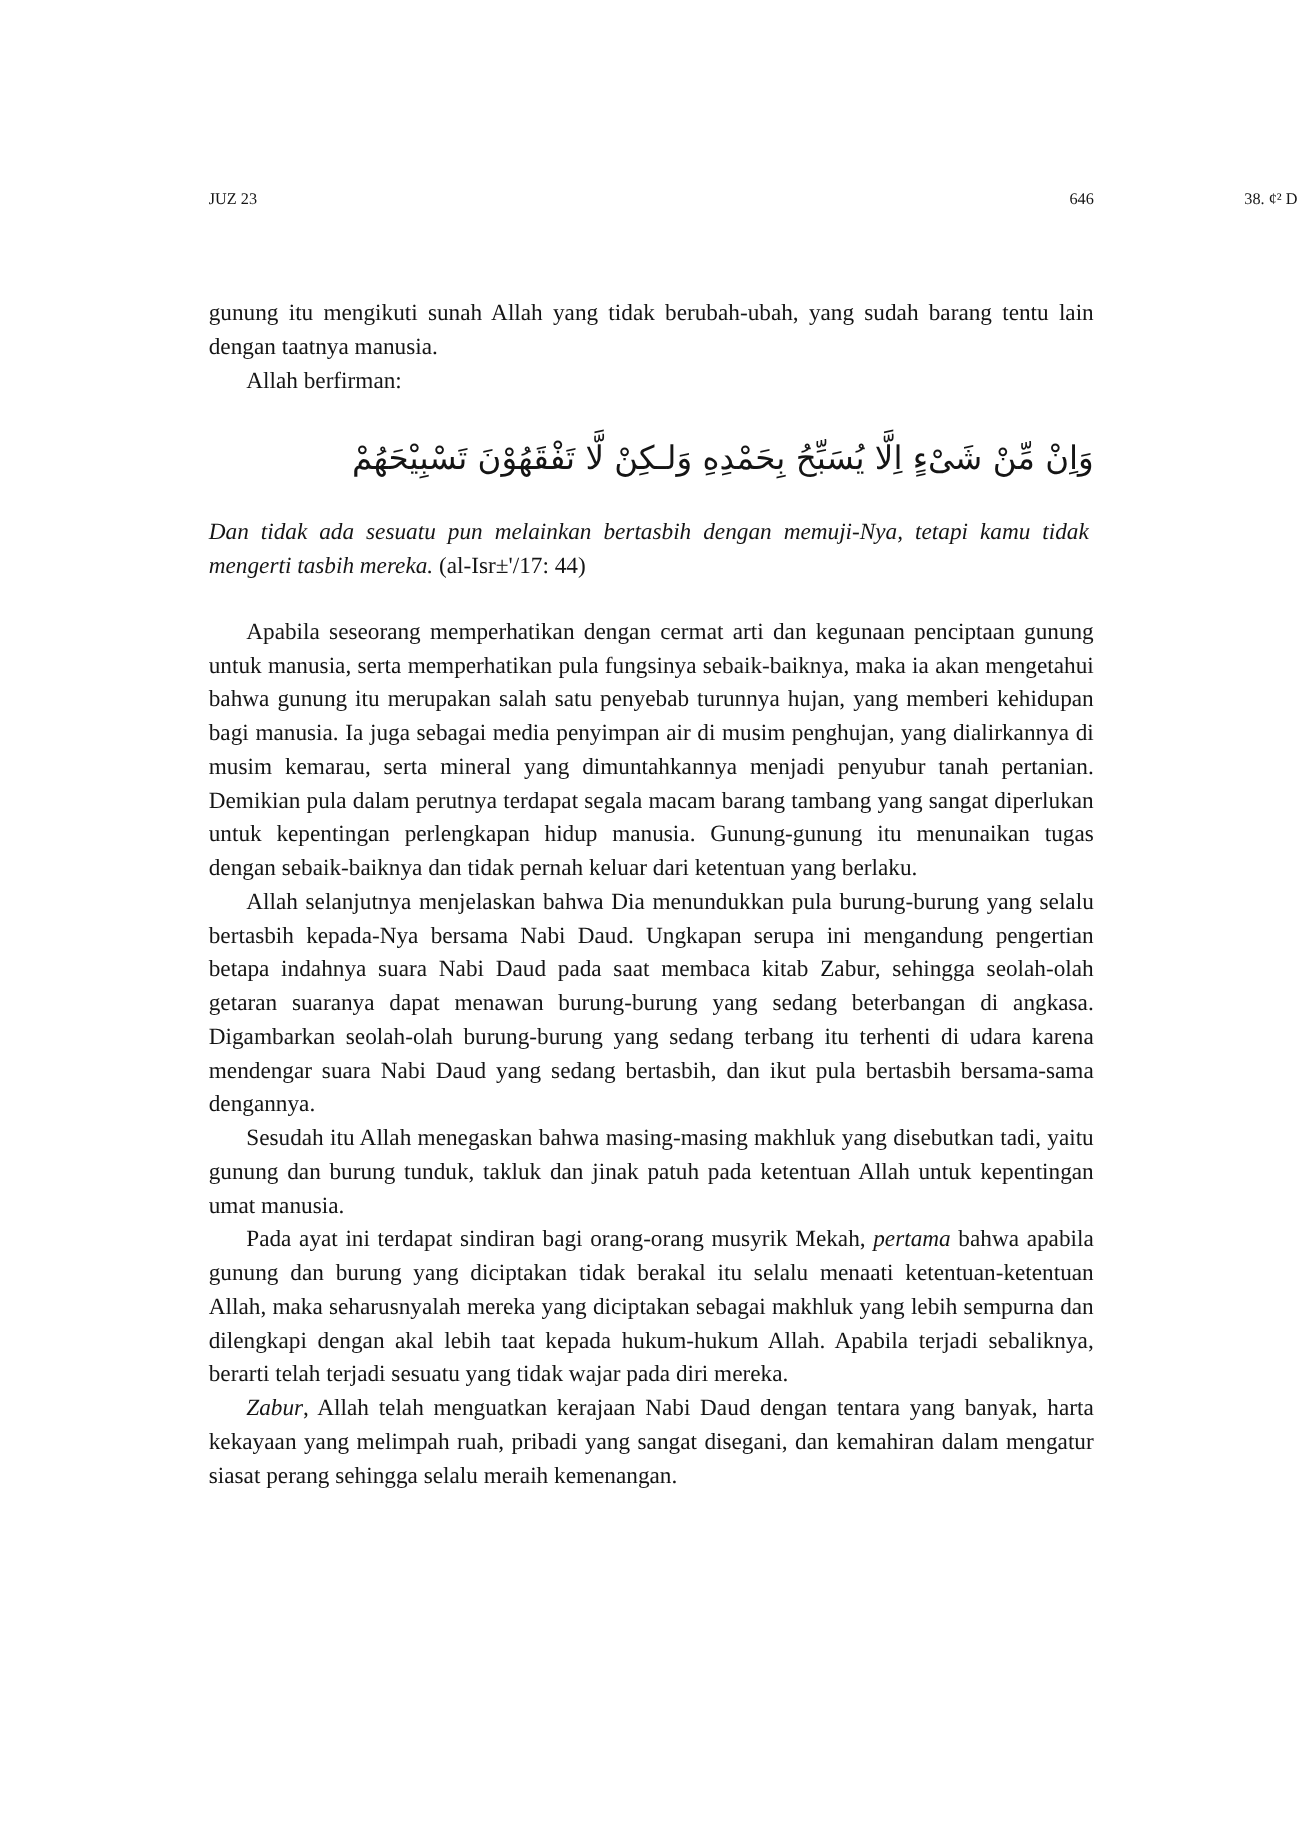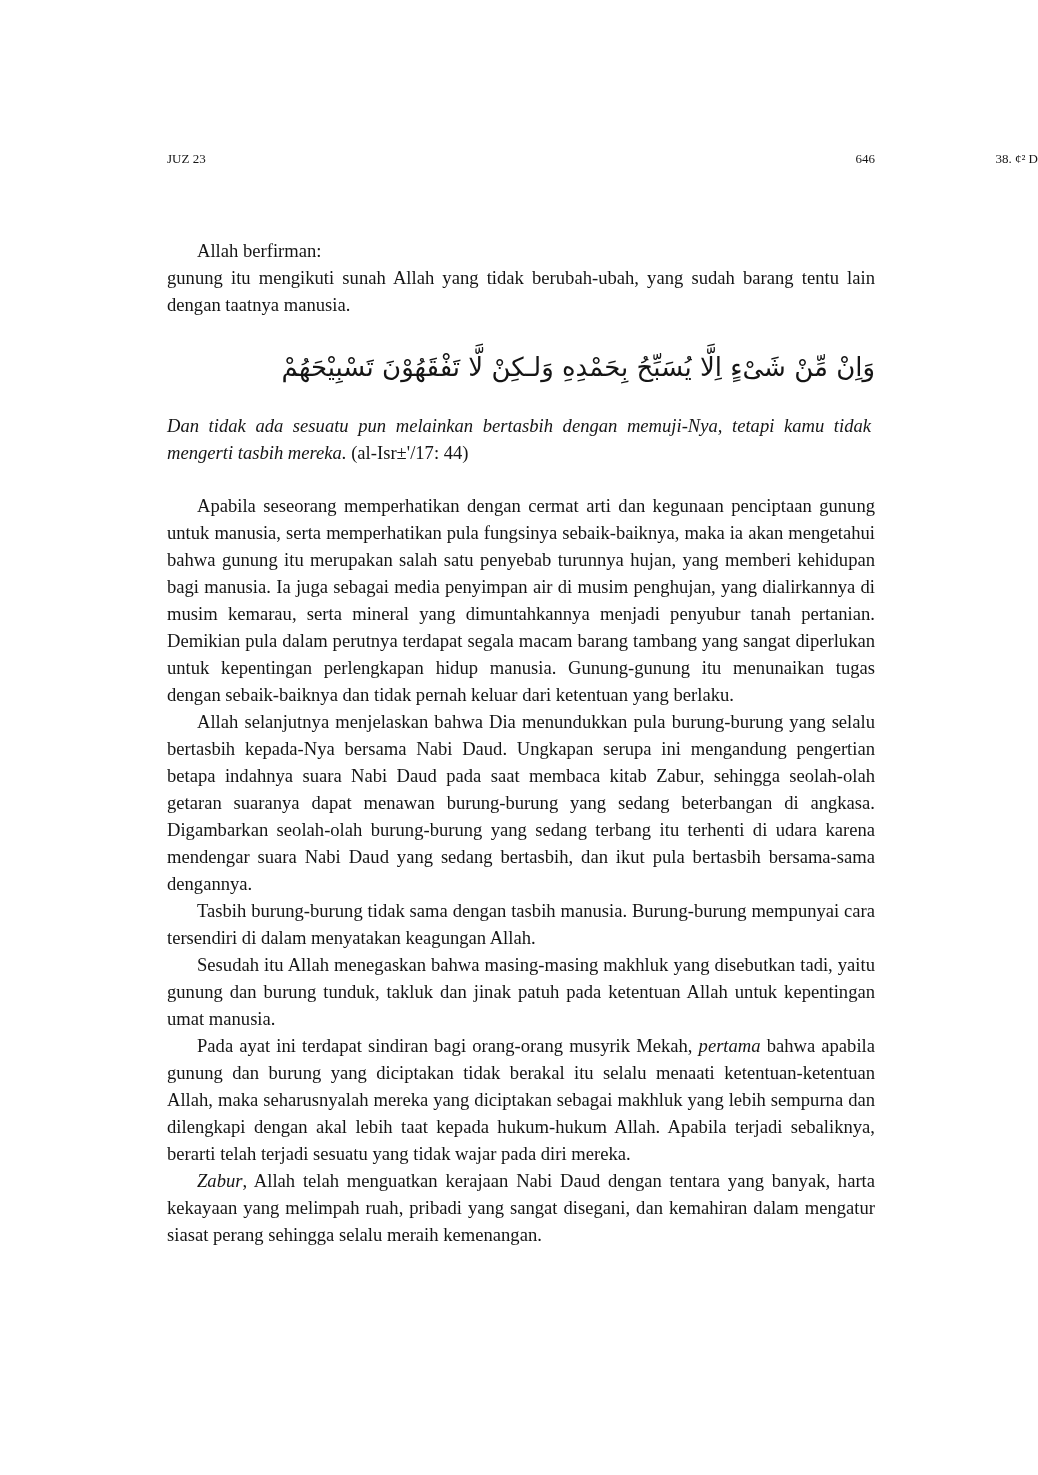--- a/index.html
+++ b/index.html
@@ -62,25 +62,24 @@
 
 <div class="page">
 
   <div class="running-header">
     <span class="hdr-left">JUZ 23</span>
     <span class="hdr-center">38. ¢²  D</span>
     <span class="hdr-right">646</span>
   </div>
 
   <div class="doc-body">
+      <p class="para continuation"><span>gunung itu mengikuti sunah Allah yang tidak berubah-ubah, yang sudah barang tentu lain dengan taatnya manusia.</span></p>
       <p class="para indented"><span>Allah berfirman:</span></p>
-      <p class="para continuation"><span>gunung itu mengikuti sunah Allah yang tidak berubah-ubah, yang sudah barang tentu lain dengan taatnya manusia.</span></p>
       <p class="para arabic" dir="rtl">وَاِنْ مِّنْ شَىْءٍ اِلَّا يُسَبِّحُ بِحَمْدِهِ وَلـكِنْ لَّا تَفْقَهُوْنَ تَسْبِيْحَهُمْ</p>
       <p class="para translation"><em>Dan tidak ada sesuatu pun melainkan bertasbih dengan memuji-Nya, tetapi kamu tidak mengerti tasbih mereka.</em><span> (al-Isr±'/17: 44)</span></p>
       <p class="para indented"><span>Apabila seseorang memperhatikan dengan cermat arti dan kegunaan penciptaan gunung untuk manusia, serta memperhatikan pula fungsinya sebaik-baiknya, maka ia akan mengetahui bahwa gunung itu merupakan salah satu penyebab turunnya hujan, yang memberi kehidupan bagi manusia. Ia juga sebagai media penyimpan air di musim penghujan, yang dialirkannya di musim kemarau, serta mineral yang dimuntahkannya menjadi penyubur tanah pertanian. Demikian pula dalam perutnya terdapat segala macam barang tambang yang sangat diperlukan untuk kepentingan perlengkapan hidup manusia. Gunung-gunung itu menunaikan tugas dengan sebaik-baiknya dan tidak pernah keluar dari ketentuan yang berlaku.</span></p>
       <p class="para indented"><span>Allah selanjutnya menjelaskan bahwa Dia menundukkan pula burung-burung yang selalu bertasbih kepada-Nya bersama Nabi Daud. Ungkapan serupa ini mengandung pengertian betapa indahnya suara Nabi Daud pada saat membaca kitab Zabur, sehingga seolah-olah getaran suaranya dapat menawan burung-burung yang sedang beterbangan di angkasa. Digambarkan seolah-olah burung-burung yang sedang terbang itu terhenti di udara karena mendengar suara Nabi Daud yang sedang bertasbih, dan ikut pula bertasbih bersama-sama dengannya.</span></p>
-      <p class="para indented"><span>Tasbih burung-burung tidak sama dengan tasbih manusia. Burung-burung mempunyai cara tersendiri di dalam menyatakan keagungan Allah.</span></p>
       <p class="para indented"><span>Sesudah itu Allah menegaskan bahwa masing-masing makhluk yang disebutkan tadi, yaitu gunung dan burung tunduk, takluk dan jinak patuh pada ketentuan Allah untuk kepentingan umat manusia.</span></p>
       <p class="para indented"><span>Pada ayat ini terdapat sindiran bagi orang-orang musyrik Mekah, </span><em>pertama</em><span> bahwa apabila gunung dan burung yang diciptakan tidak berakal itu selalu menaati ketentuan-ketentuan Allah, maka seharusnyalah mereka yang diciptakan sebagai makhluk yang lebih sempurna dan dilengkapi dengan akal lebih taat kepada hukum-hukum Allah. Apabila terjadi sebaliknya, berarti telah terjadi sesuatu yang tidak wajar pada diri mereka.</span></p>
       <p class="para indented"><em>Zabur</em><span>, Allah telah menguatkan kerajaan Nabi Daud dengan tentara yang banyak, harta kekayaan yang melimpah ruah, pribadi yang sangat disegani, dan kemahiran dalam mengatur siasat perang sehingga selalu meraih kemenangan.</span></p>
     </div>
 
 </div>
 
 </body></html>

